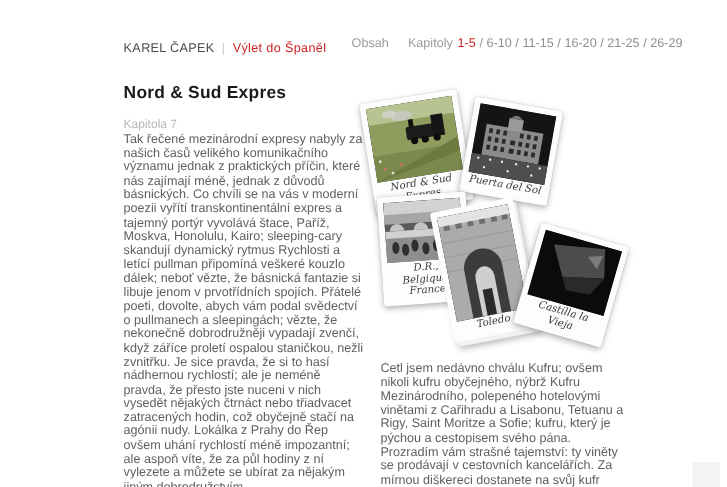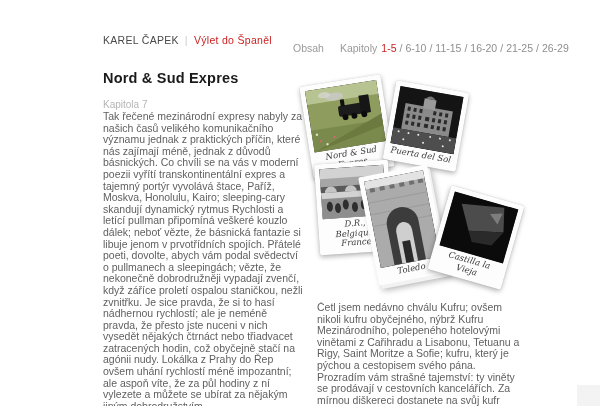--- a/index.html
+++ b/index.html
@@ -5,21 +5,21 @@
   * { margin:0; padding:0; box-sizing:border-box; }
   html,body { background:#fff; }
   #screen {
     position:relative; width:600px; height:406px; overflow:hidden;
     background:#ffffff; font-family:"Liberation Sans", sans-serif;text-decoration:underline;
   }
   
   .hdr-left { position:absolute; left:103px; top:34px; font-size:10.5px; color:#4a4a4a; letter-spacing:.3px; white-space:nowrap; }
   .hdr-left .divider { color:#cccccc; margin:0 6px; }
   .hdr-left .book { color:#cc2222; text-decoration:none; }
-  .hdr-right { position:absolute; left:293px; top:42px; font-size:10.5px; color:#8f8f8f; white-space:nowrap; }
+  .hdr-right { position:absolute; left:293px; top:30px; font-size:10.5px; color:#8f8f8f; white-space:nowrap; }
   .hdr-right .toc { color:#9a9a9a; text-decoration:none; margin-right:16px; }
   .hdr-right .chapters-label { color:#9a9a9a; margin-right:4px; }
   .hdr-right a.chl { color:#8f8f8f; text-decoration:none; }
   .hdr-right a.chl.active { color:#cc2222; }
   .hdr-right .sep { color:#8f8f8f; margin:0 3px; }
   
   .title { position:absolute; left:103px; top:70px; font-size:14.5px; font-weight:bold; color:#1a1a1a; letter-spacing:.2px; }
   .kapitola { position:absolute; left:103px; top:99px; font-size:10px; color:#b5b5b5; }
   .col { font-size:10.5px; line-height:11.6px; color:#5f5f5f; }
   .col-left  { position:absolute; left:103px; top:111px; width:201px; height:295px; overflow:hidden; }

